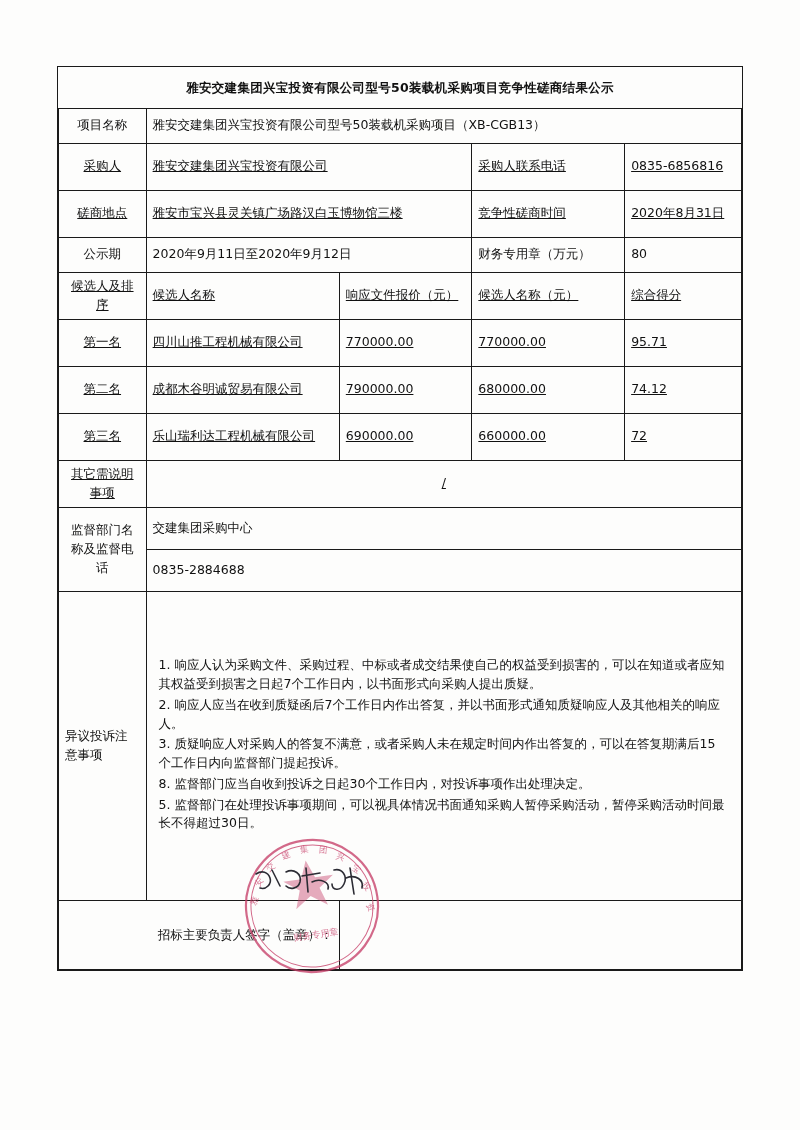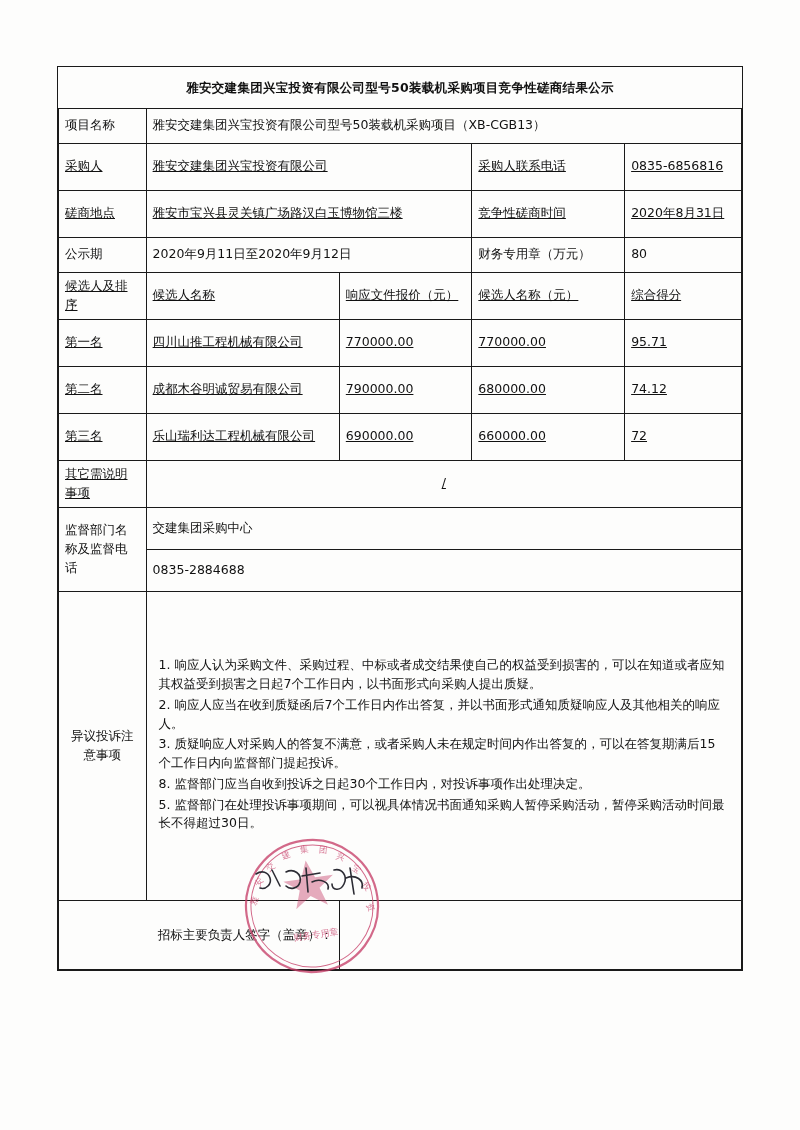--- a/index.html
+++ b/index.html
@@ -47,32 +47,31 @@
   .title-cell {
     border: none !important;
     text-align: center;
     font-size: 16.5px;
     font-weight: bold;
     line-height: 1.55;
     padding: 12px 28px 10px 28px !important;
     letter-spacing: 0.3px;
   }
   .lbl {
-    text-align: left;
+    text-align: center;
     font-size: 12.5px;
     line-height: 1.45;
   }
   .ctr { text-align: left; }
   .left { text-align: left; }
 
   .h-42 { height: 38px; text-decoration: underline; }
   .h-30 { height: 26px; }
 
   .notice-label {
-    text-align: center;
     font-size: 12.5px;
     line-height: 1.5;
     vertical-align: middle;
   }
   .notice-body {
     font-size: 12.5px;
     line-height: 1.95;
     text-align: left;
     vertical-align: middle;
     padding: 10px 14px 10px 12px !important;

